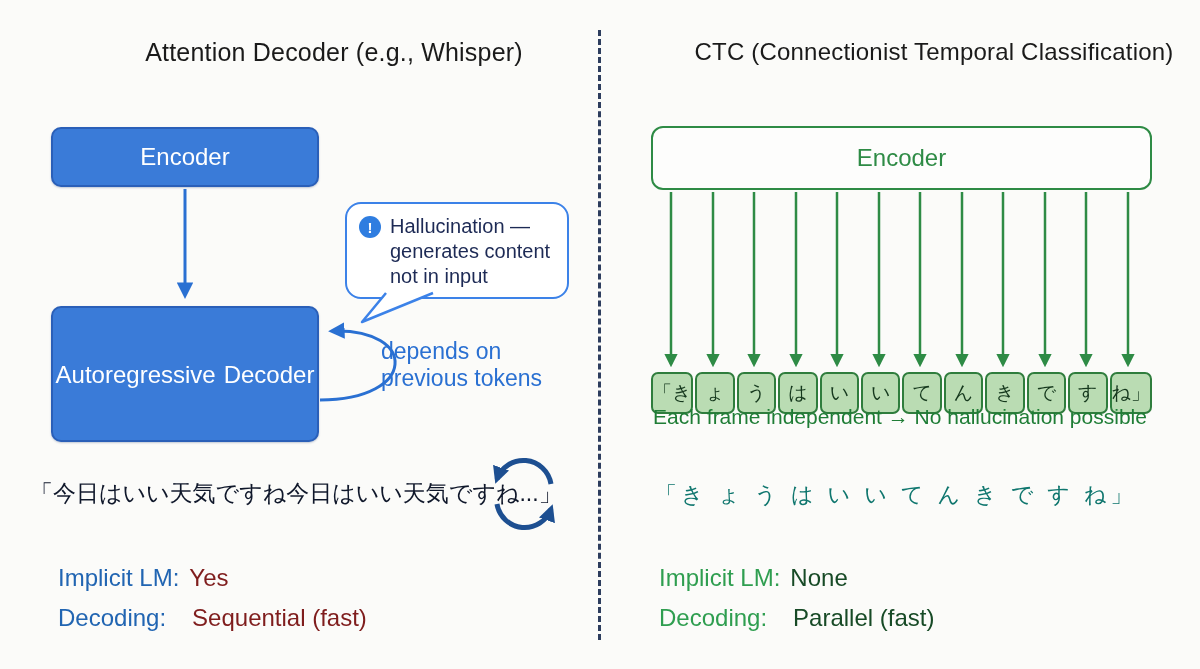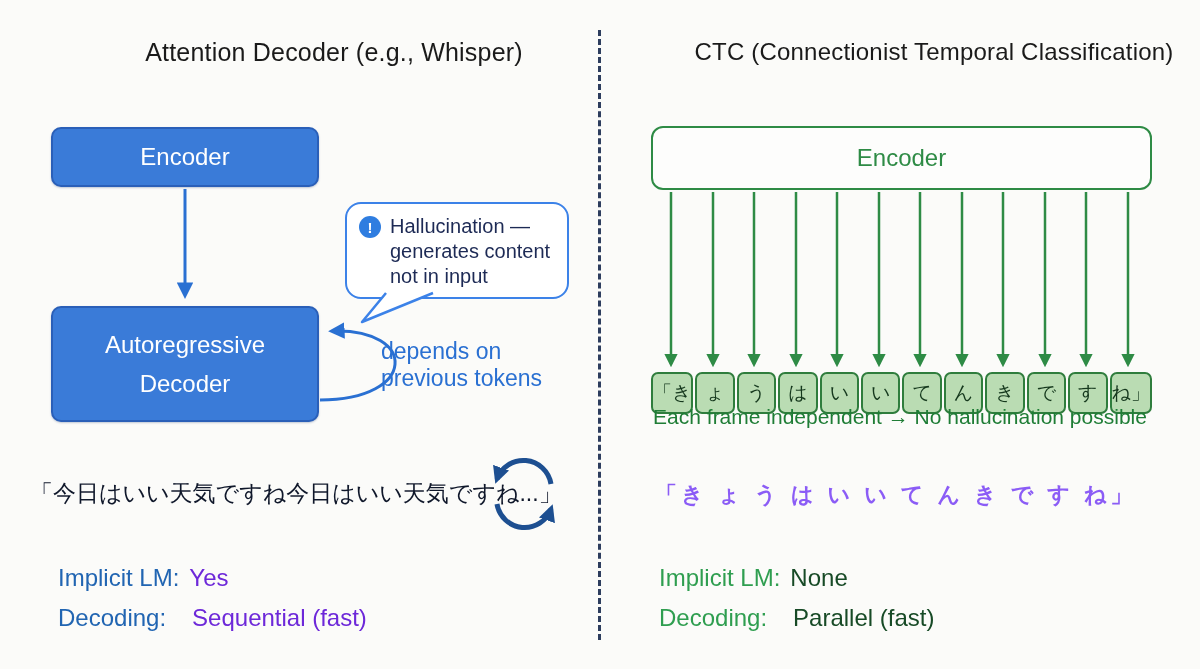--- a/index.html
+++ b/index.html
@@ -39,30 +39,30 @@
   }
   .loop-label{
     position:absolute;left:381px;top:338px;font-size:23px;line-height:27px;
     color:#2a70d2;
   }
   .jp-left{
     position:absolute;left:30px;top:478px;font-size:23px;color:#0f172a;
     white-space:nowrap;font-weight:500;
   }
   .jp-right{
-    position:absolute;left:655px;top:480px;font-size:22px;color:#8b5cf6;
-    letter-spacing:4px;white-space:nowrap;font-weight:700;
+    position:absolute;left:655px;top:480px;font-size:22px;color:#0f766e;
+    letter-spacing:4px;white-space:nowrap;font-weight:400;
   }
   .caption-right{
     position:absolute;left:600px;top:405px;width:600px;text-align:center;
     font-size:21px;color:#1f7d36;
   }
   .stat-row{position:absolute;font-size:24px;white-space:nowrap;}
   .stat-label-blue{color:#2165b2;}
-  .stat-value-navy{color:#6d28d9;}
+  .stat-value-navy{color:#7f1d1d;}
   .stat-label-green{color:#2f9e50;}
   .stat-value-green{color:#174a26;}
   .val-gap-sm{margin-left:10px;}
   .val-gap-lg{margin-left:26px;}
   .token-row{
     position:absolute;left:651px;top:372px;width:501px;height:42px;
     display:flex;gap:2px;
   }
   .token{
     flex:1 1 0;background:#badcb3;border:2.5px solid #2f7d3d;border-radius:7px;
@@ -79,21 +79,21 @@
 <body>
 
 <div class="canvas">
 
   <div class="panel-title" style="left:0;">Attention Decoder (e.g., Whisper)</div>
 
   <div class="blue-box" style="top:127px;height:60px;">
     <span>Encoder</span>
   </div>
 
-  <div class="blue-box" style="top:306px;height:116px;flex-direction:column;line-height:31px;gap:8px;">
+  <div class="blue-box" style="top:306px;height:136px;flex-direction:row;line-height:31px;gap:8px;">
     <span>Autoregressive</span>
     <span>Decoder</span>
   </div>
 
   <div class="bubble">
     <div class="bubble-icon">
       <span>!</span>
     </div>
     <div class="bubble-text">
       <div>Hallucination —</div>

